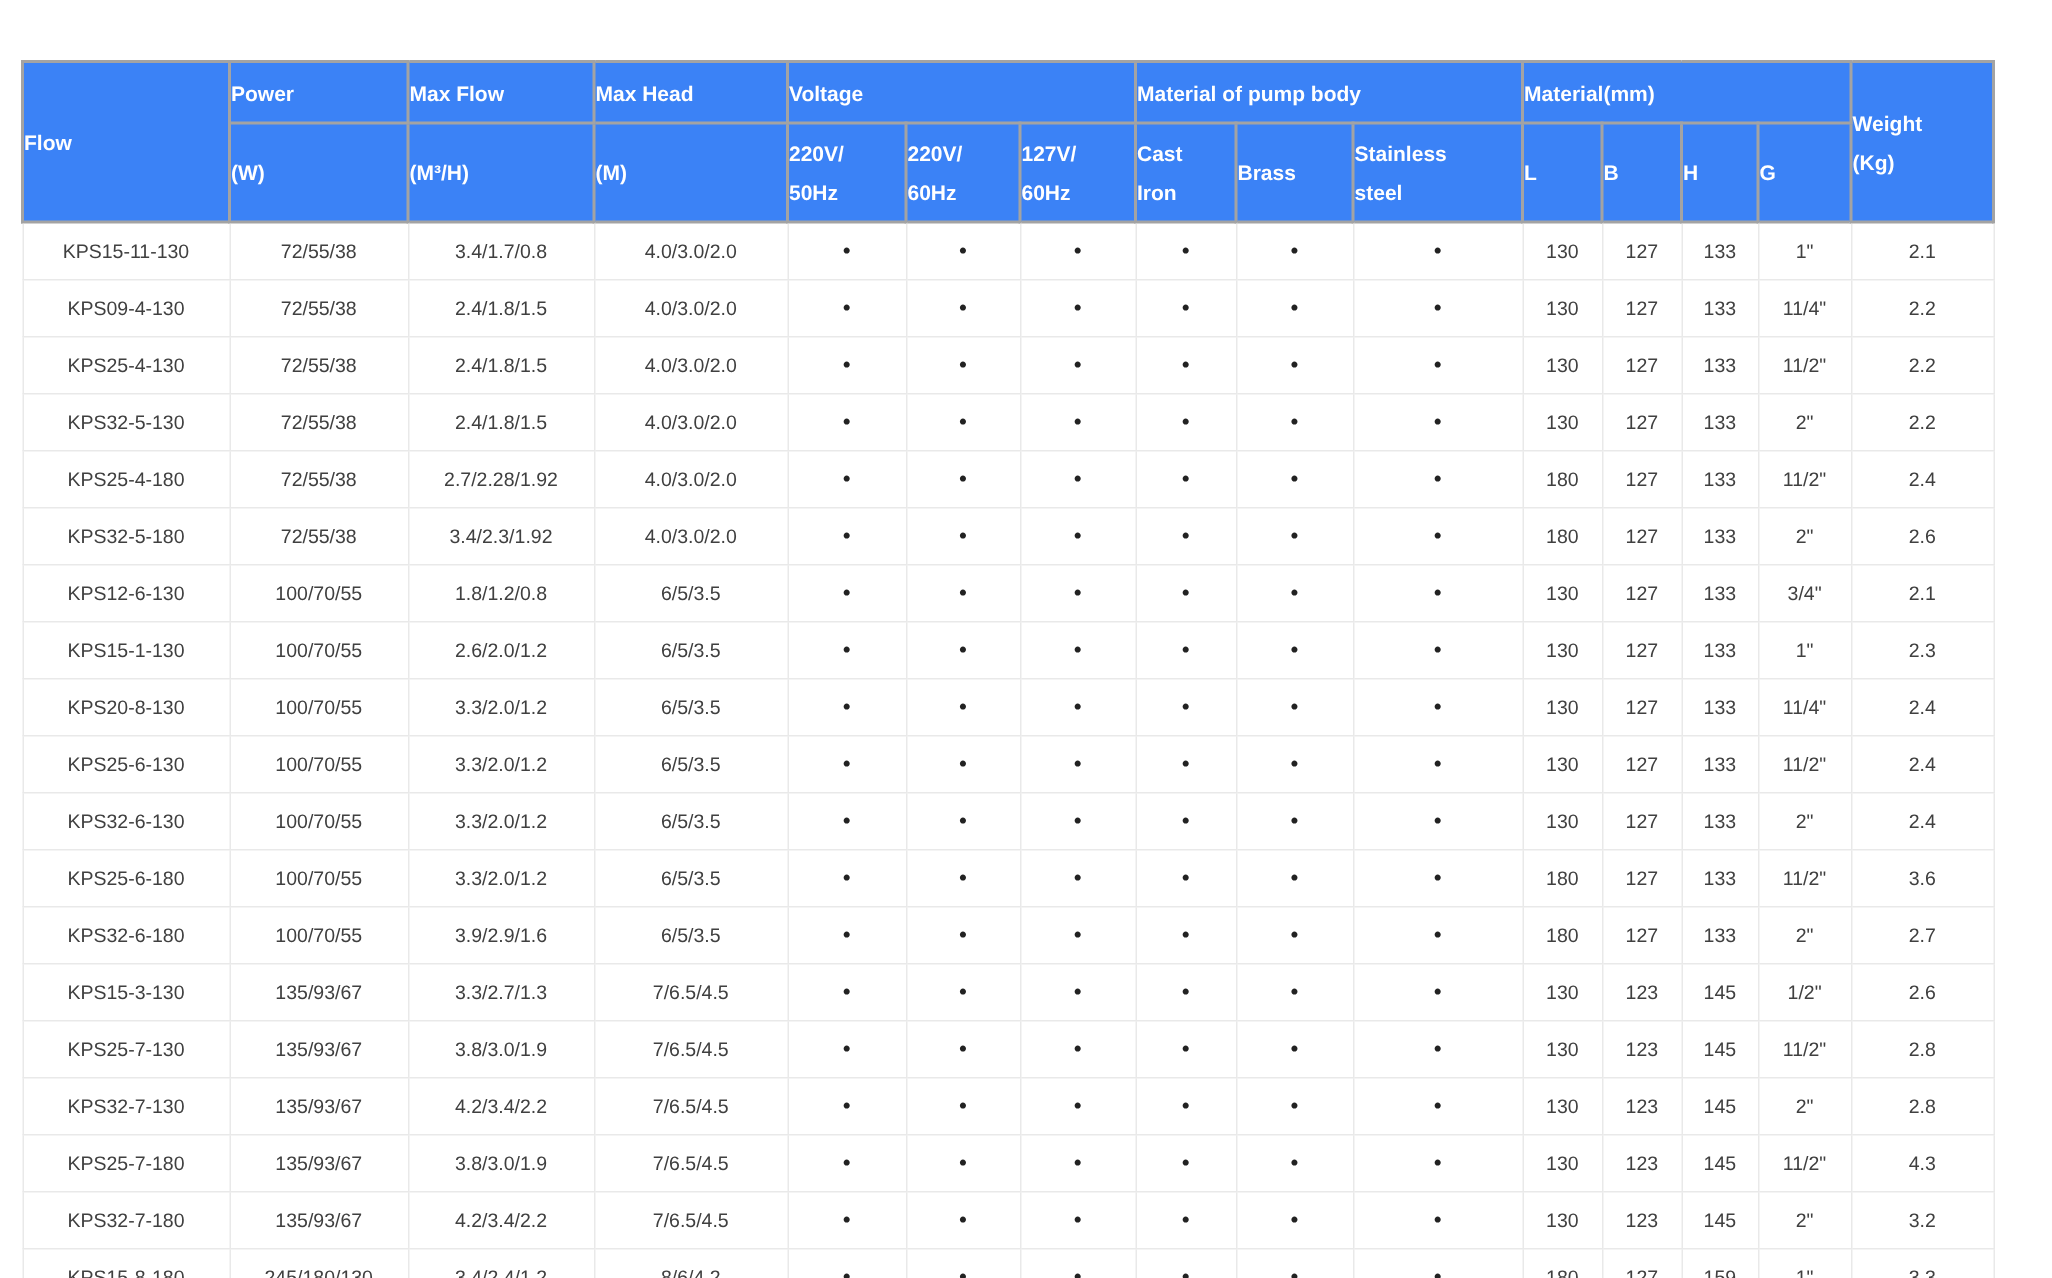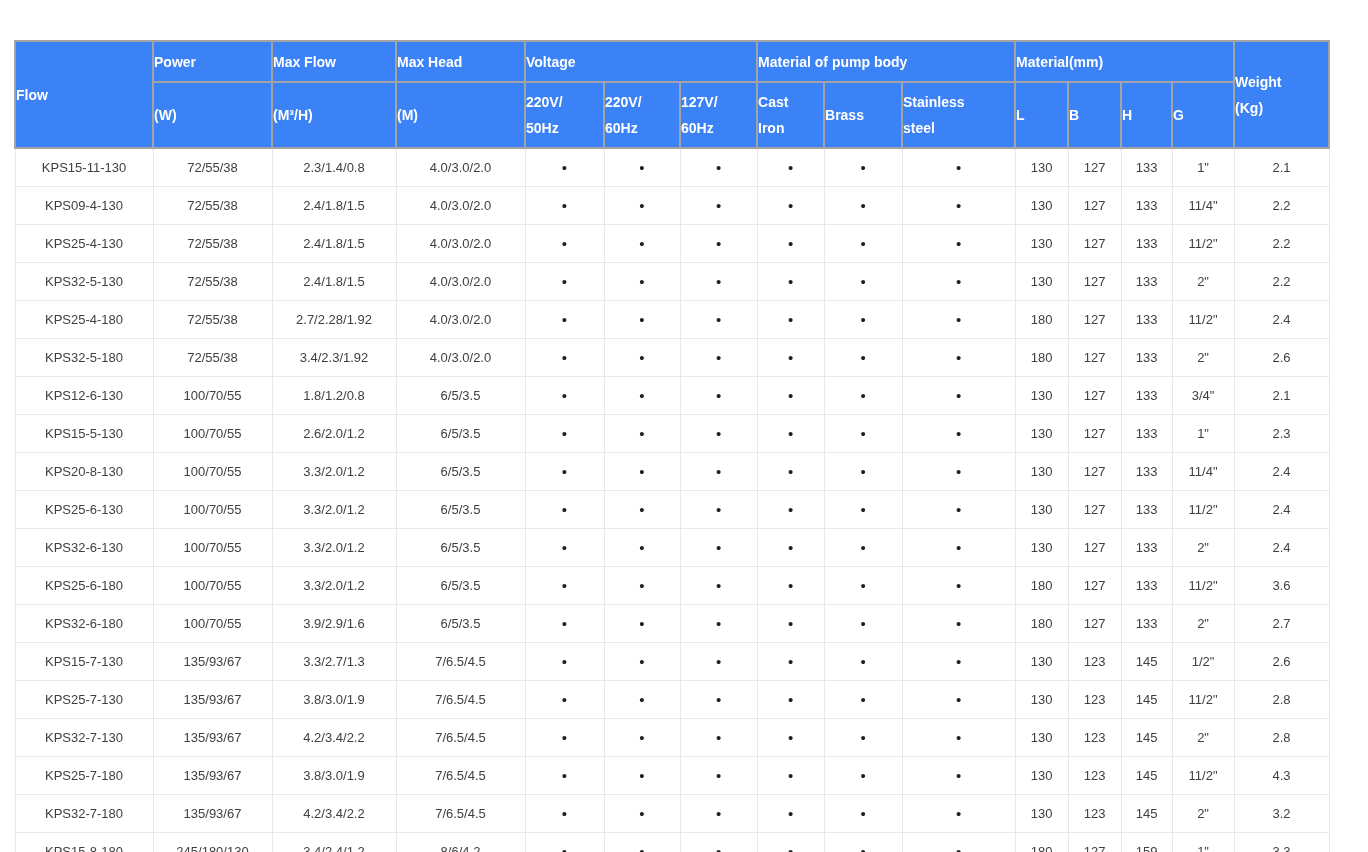--- a/index.html
+++ b/index.html
@@ -103,21 +103,21 @@
         <th>L</th>
         <th>B</th>
         <th>H</th>
         <th>G</th>
       </tr>
     </thead>
     <tbody>
         <tr>
           <td>KPS15-11-130</td>
           <td>72/55/38</td>
-          <td>2.3/1.4/0.8</td>
+          <td>3.4/1.7/0.8</td>
           <td>4.0/3.0/2.0</td>
           <td class="dot">•</td>
           <td class="dot">•</td>
           <td class="dot">•</td>
           <td class="dot">•</td>
           <td class="dot">•</td>
           <td class="dot">•</td>
           <td>130</td>
           <td>127</td>
           <td>133</td>
@@ -220,21 +220,21 @@
           <td class="dot">•</td>
           <td class="dot">•</td>
           <td class="dot">•</td>
           <td>130</td>
           <td>127</td>
           <td>133</td>
           <td>3/4"</td>
           <td>2.1</td>
         </tr>
         <tr>
-          <td>KPS15-5-130</td>
+          <td>KPS15-1-130</td>
           <td>100/70/55</td>
           <td>2.6/2.0/1.2</td>
           <td>6/5/3.5</td>
           <td class="dot">•</td>
           <td class="dot">•</td>
           <td class="dot">•</td>
           <td class="dot">•</td>
           <td class="dot">•</td>
           <td class="dot">•</td>
           <td>130</td>
@@ -322,21 +322,21 @@
           <td class="dot">•</td>
           <td class="dot">•</td>
           <td class="dot">•</td>
           <td>180</td>
           <td>127</td>
           <td>133</td>
           <td>2"</td>
           <td>2.7</td>
         </tr>
         <tr>
-          <td>KPS15-7-130</td>
+          <td>KPS15-3-130</td>
           <td>135/93/67</td>
           <td>3.3/2.7/1.3</td>
           <td>7/6.5/4.5</td>
           <td class="dot">•</td>
           <td class="dot">•</td>
           <td class="dot">•</td>
           <td class="dot">•</td>
           <td class="dot">•</td>
           <td class="dot">•</td>
           <td>130</td>

